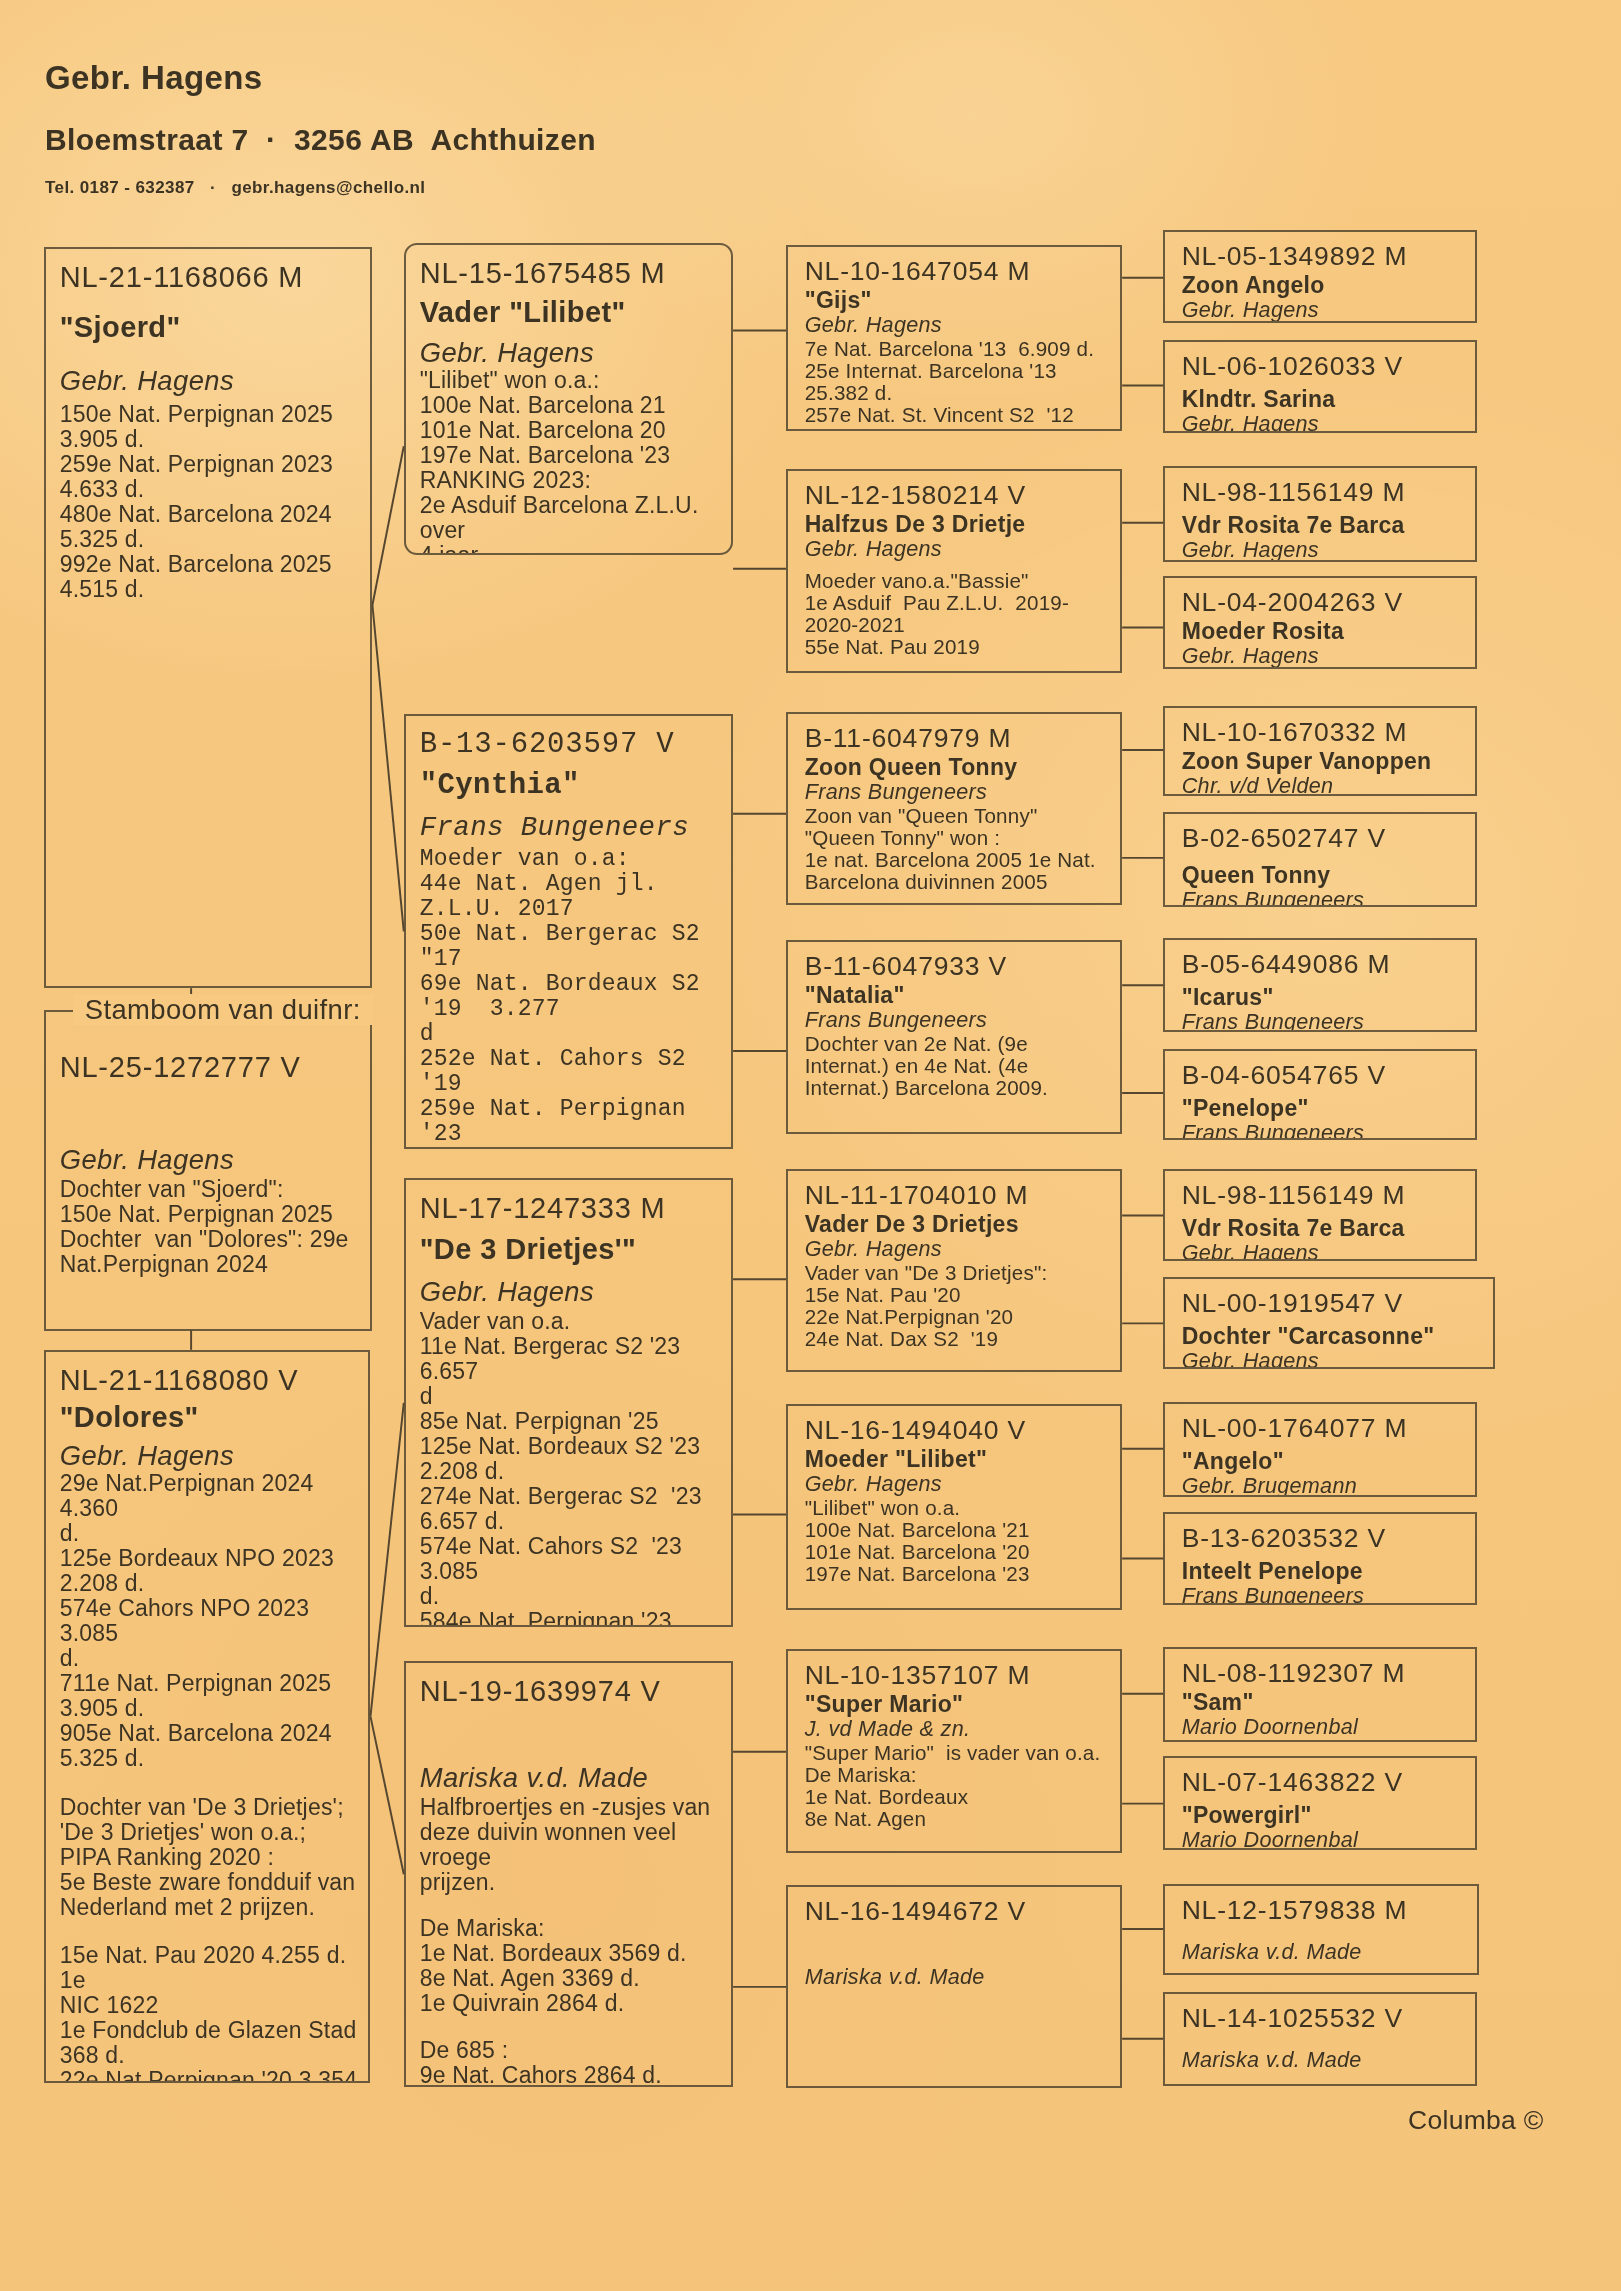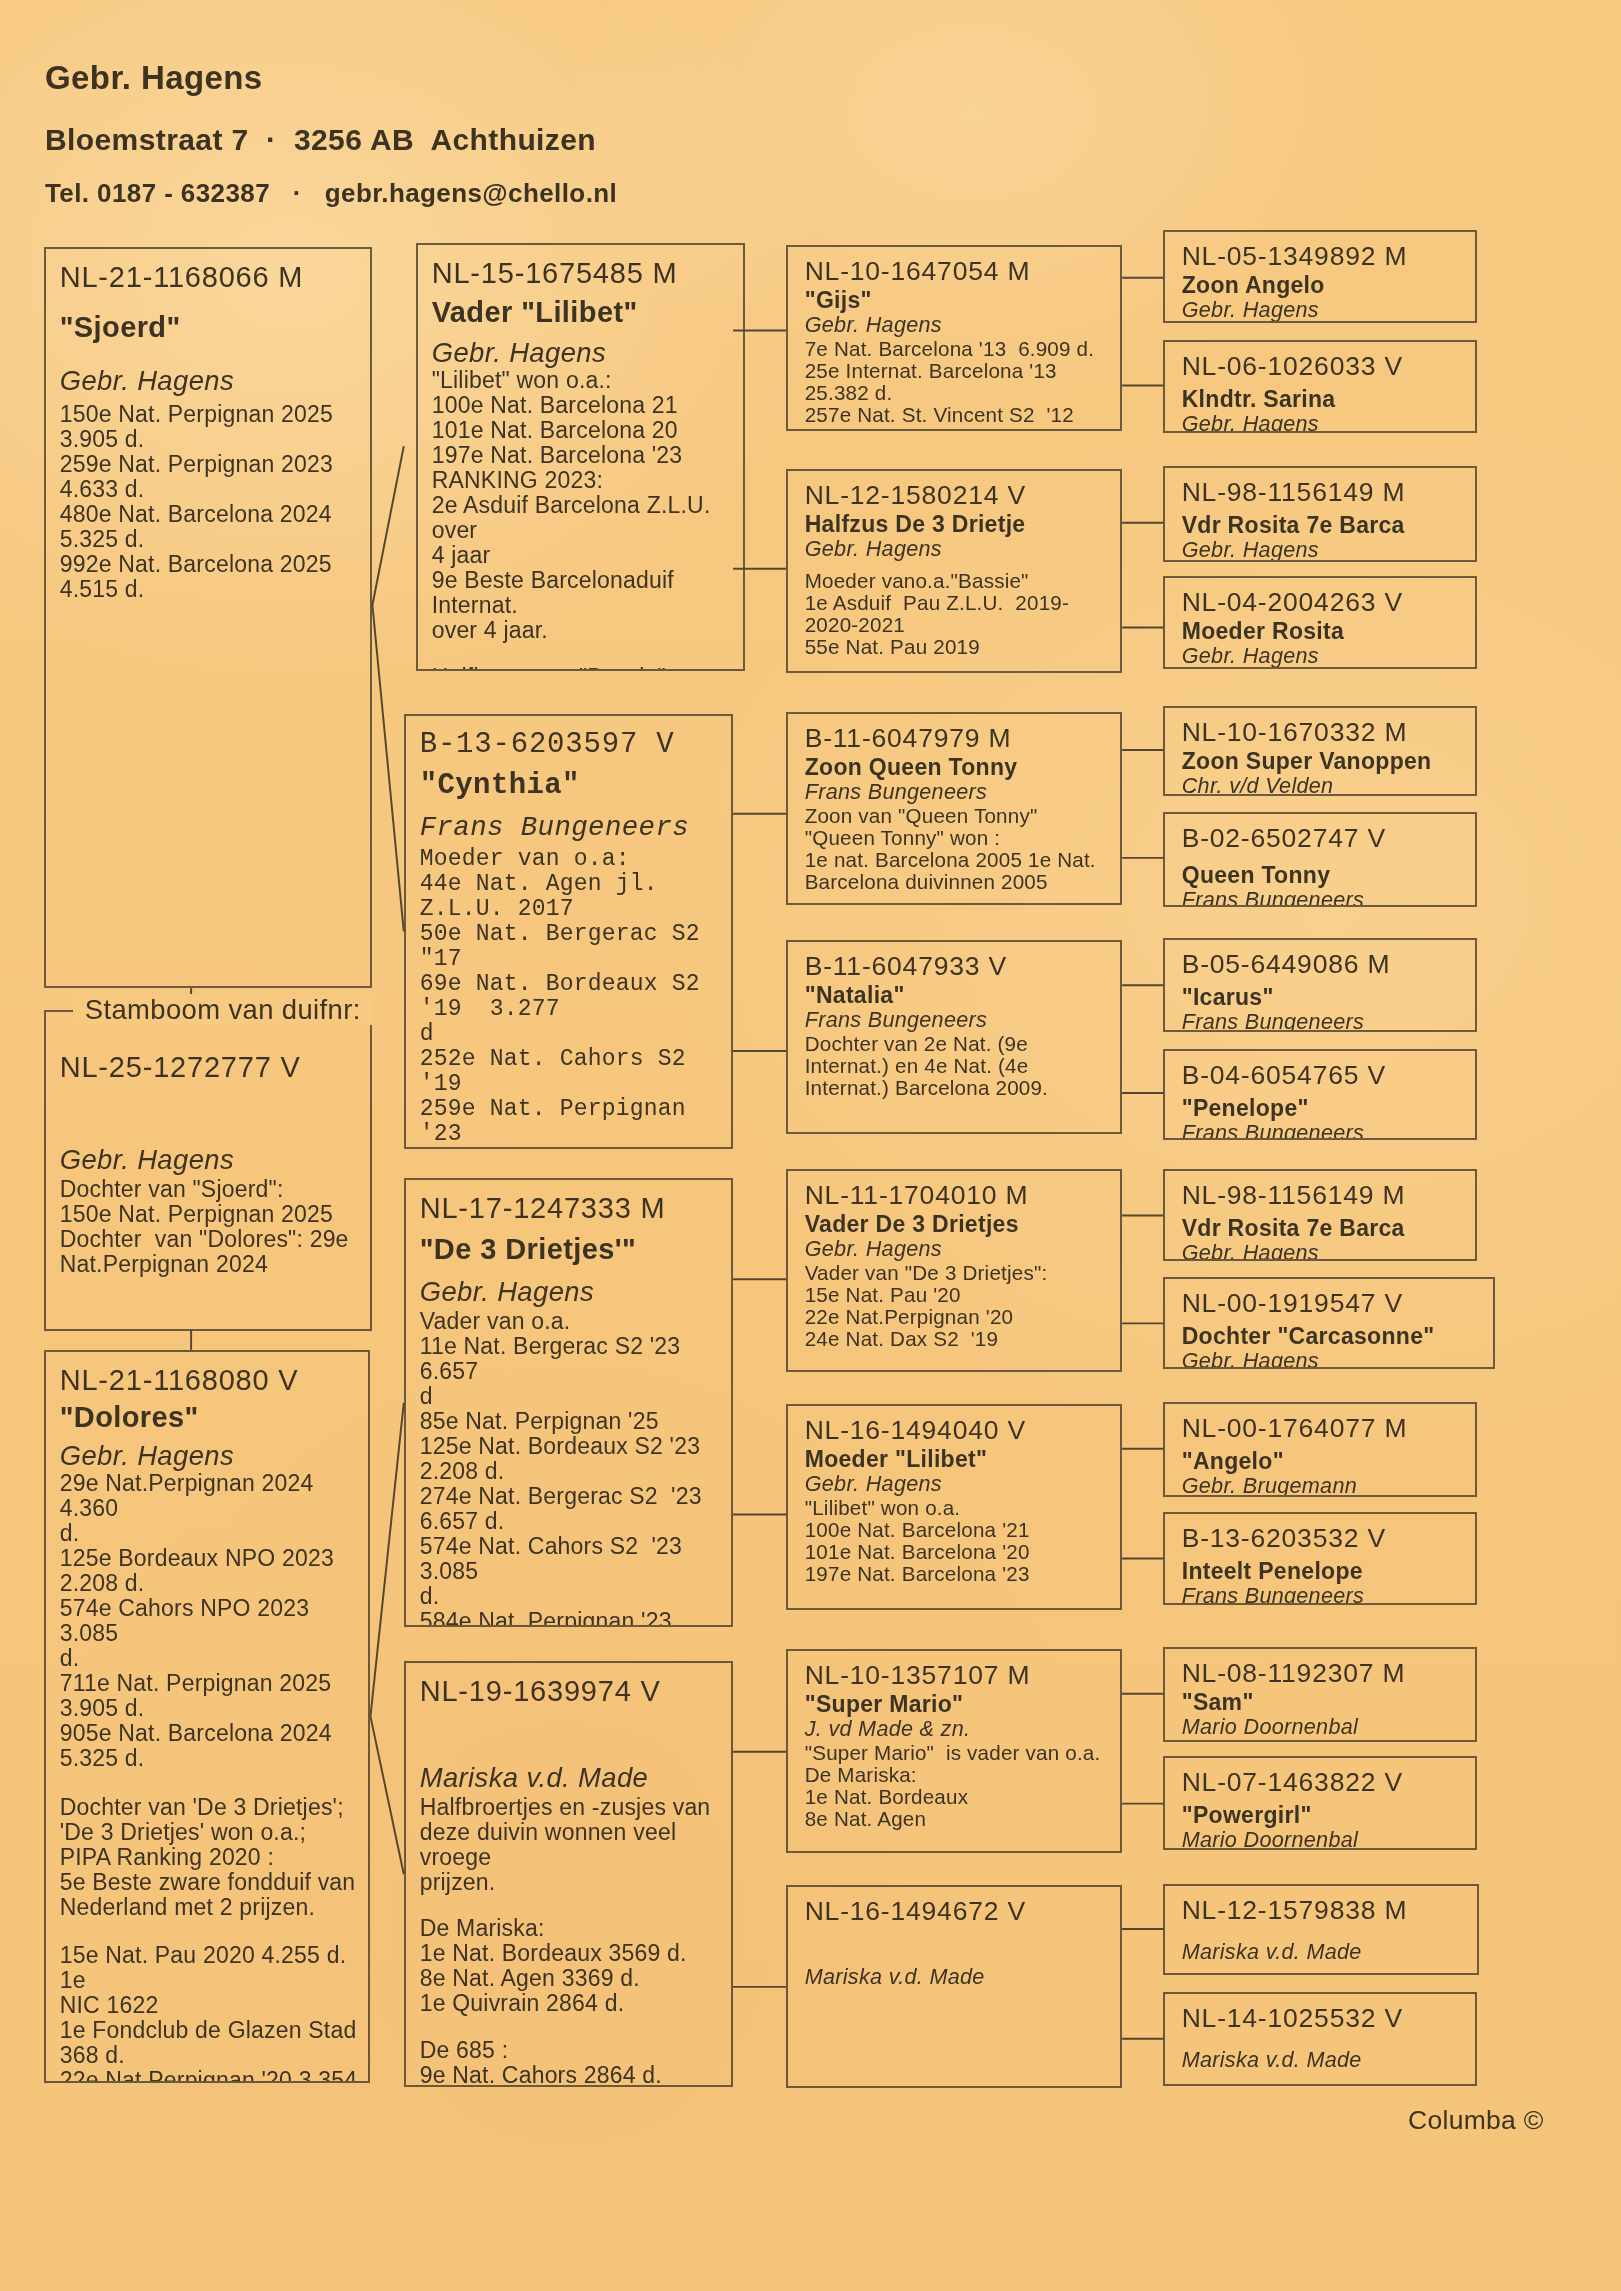--- a/index.html
+++ b/index.html
@@ -13,21 +13,21 @@
     background:
       radial-gradient(ellipse 882px 686px at 18% 12%, rgba(255,238,200,.38), transparent 60%),
       radial-gradient(ellipse 1078px 882px at 82% 40%, rgba(255,228,175,.30), transparent 62%),
       radial-gradient(ellipse 882px 980px at 35% 82%, rgba(238,178,105,.22), transparent 60%),
       radial-gradient(ellipse 686px 490px at 60% 5%, rgba(255,240,205,.25), transparent 60%),
       linear-gradient(180deg,#f7c981 0%,#f6c67d 55%,#f5c47b 100%);
   }
   .hdr{position:absolute;left:45px;font-weight:700;letter-spacing:0.4px;white-space:pre;}
   .hdr1{top:59px;font-size:33px;}
   .hdr2{top:123px;font-size:30px;}
-  .hdr3{top:178px;font-size:26px;}
+  .hdr3{top:178px;font-size:17px;}
   .box{
     position:absolute;
     box-sizing:border-box;
     border:2px solid rgba(84,70,48,.85);
     overflow:hidden;
   }
   .lg{padding:11.8px 7.8px 0 13.7px;}
   .sm{padding:8.8px 5.9px 0 16.7px;}
   .row{white-space:pre-wrap;}
   .lg .ring{font-size:29px;line-height:33px;letter-spacing:0.8px;}
@@ -139,21 +139,21 @@
         <div class="row body">PIPA Ranking 2020 :</div>
         <div class="row body">5e Beste zware fondduif van</div>
         <div class="row body">Nederland met 2 prijzen.</div>
         <div style="height: 23.5px;"></div>
         <div class="row body">15e Nat. Pau 2020 4.255 d. 1e</div>
         <div class="row body">NIC 1622</div>
         <div class="row body">1e Fondclub de Glazen Stad</div>
         <div class="row body">368 d.</div>
         <div class="row body">22e Nat.Perpignan '20 3.354 d.</div>
       </div>
-      <div class="box lg" style="left: 416px; top: 243px; width: 329px; height: 428px;">
+      <div class="box lg" style="left: 404px; top: 243px; width: 329px; height: 312px; border-radius: 13px;">
         <div class="row ring">NL-15-1675485 M</div>
         <div style="height: 5.9px;"></div>
         <div class="row name">Vader "Lilibet"</div>
         <div style="height: 9.8px;"></div>
         <div class="row owner">Gebr. Hagens</div>
         <div class="row body">"Lilibet" won o.a.:</div>
         <div class="row body">100e Nat. Barcelona 21</div>
         <div class="row body">101e Nat. Barcelona 20</div>
         <div class="row body">197e Nat. Barcelona '23</div>
         <div class="row body">RANKING 2023:</div>

